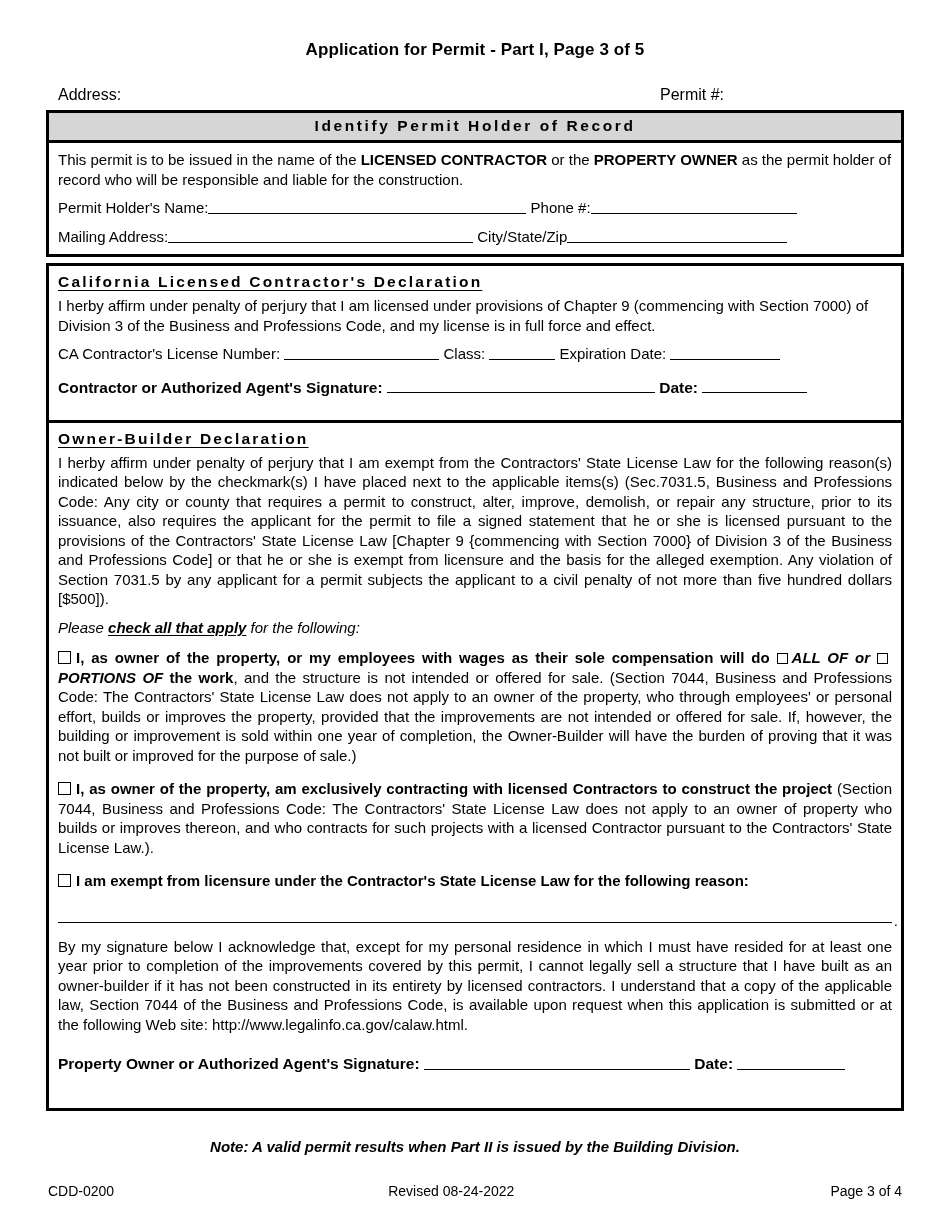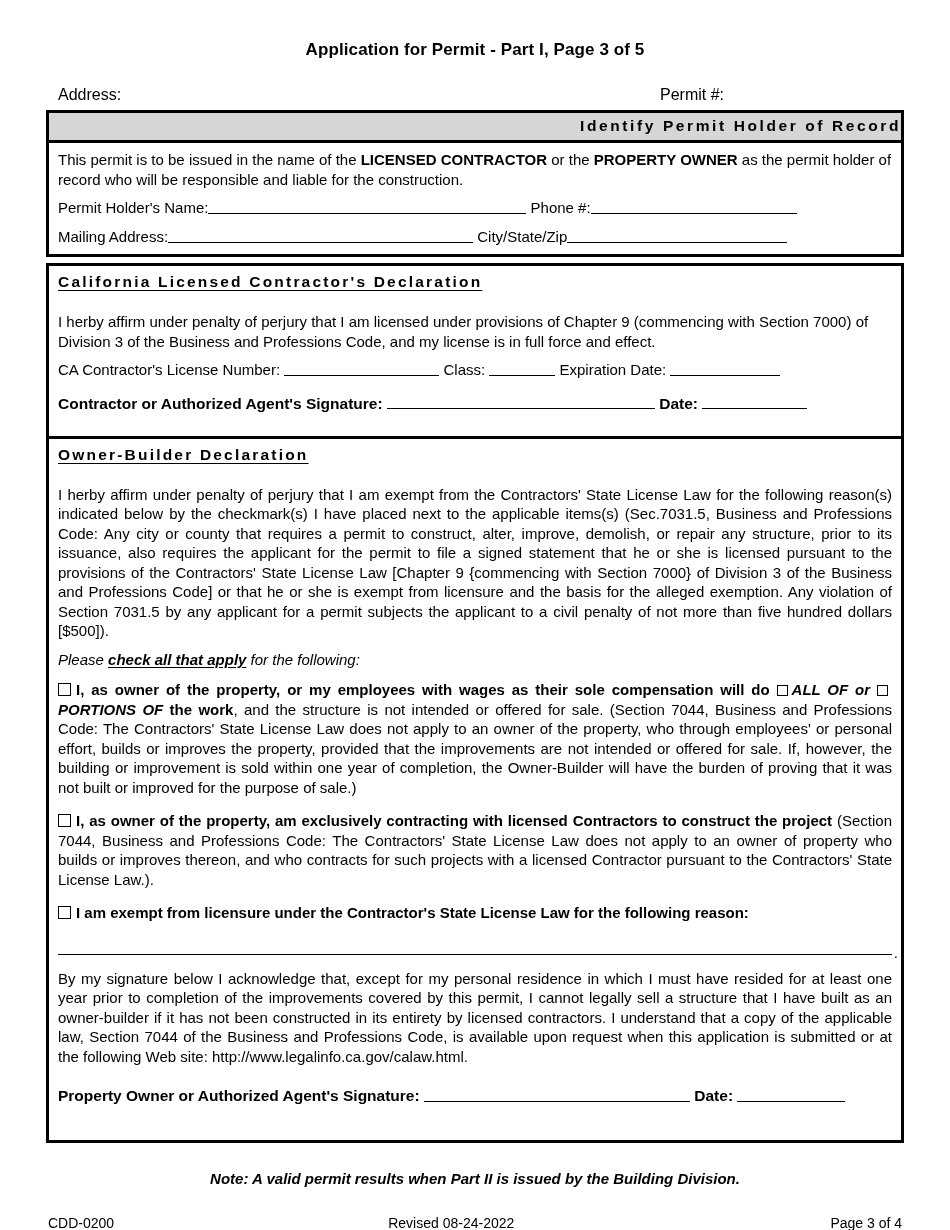--- a/index.html
+++ b/index.html
@@ -46,21 +46,21 @@
   
   .fbox {
     border: 3px solid #000;
     box-sizing: border-box;
     margin-top: 6px;
     background: #fff;
   }
   .band {
     background: #d6d6d6;
     border-bottom: 3px solid #000;
-    text-align: right;
+    text-align: center;
     padding: 4px 0 5px 0;
   }
   .band-title {
     font-size: 15.5px;
     font-weight: bold;
     letter-spacing: 2.6px;
   }
   .band-sub {
     font-size: 11.5px;
     font-style: italic;
@@ -81,21 +81,21 @@
   p.just { text-align: justify; }
   p.gap { margin-top: 9px; }
 
   .sec-head {
     font-size: 15.5px;
     font-weight: bold;
     letter-spacing: 2.2px;
     text-decoration: underline;
     text-underline-offset: 3px;
     display: inline-block;
-    margin-bottom: 21px;
+    margin-bottom: 5px;
   }
 
   
   .rule {
     display: inline-block;
     border-bottom: 1.5px solid #000;
     vertical-align: baseline;
     height: 0.95em;
     margin-bottom: -1px;
   }

